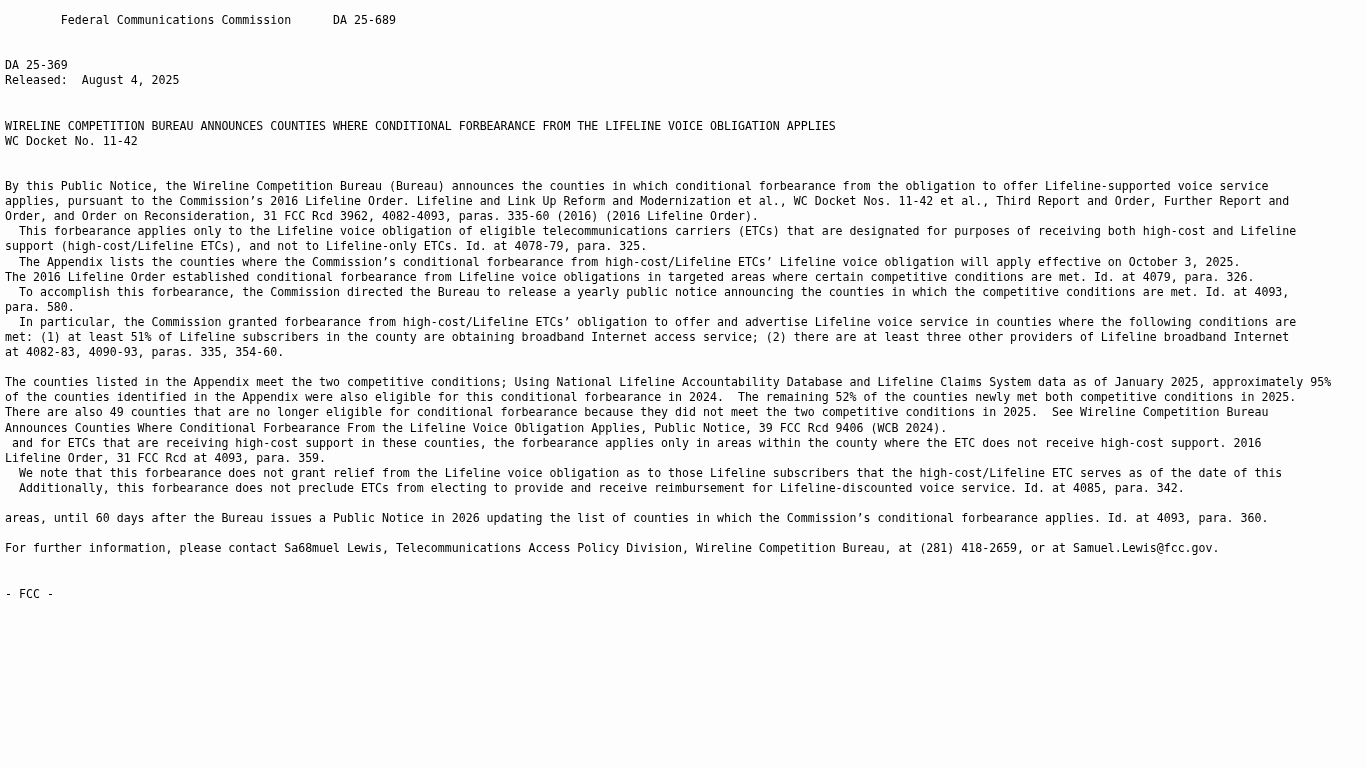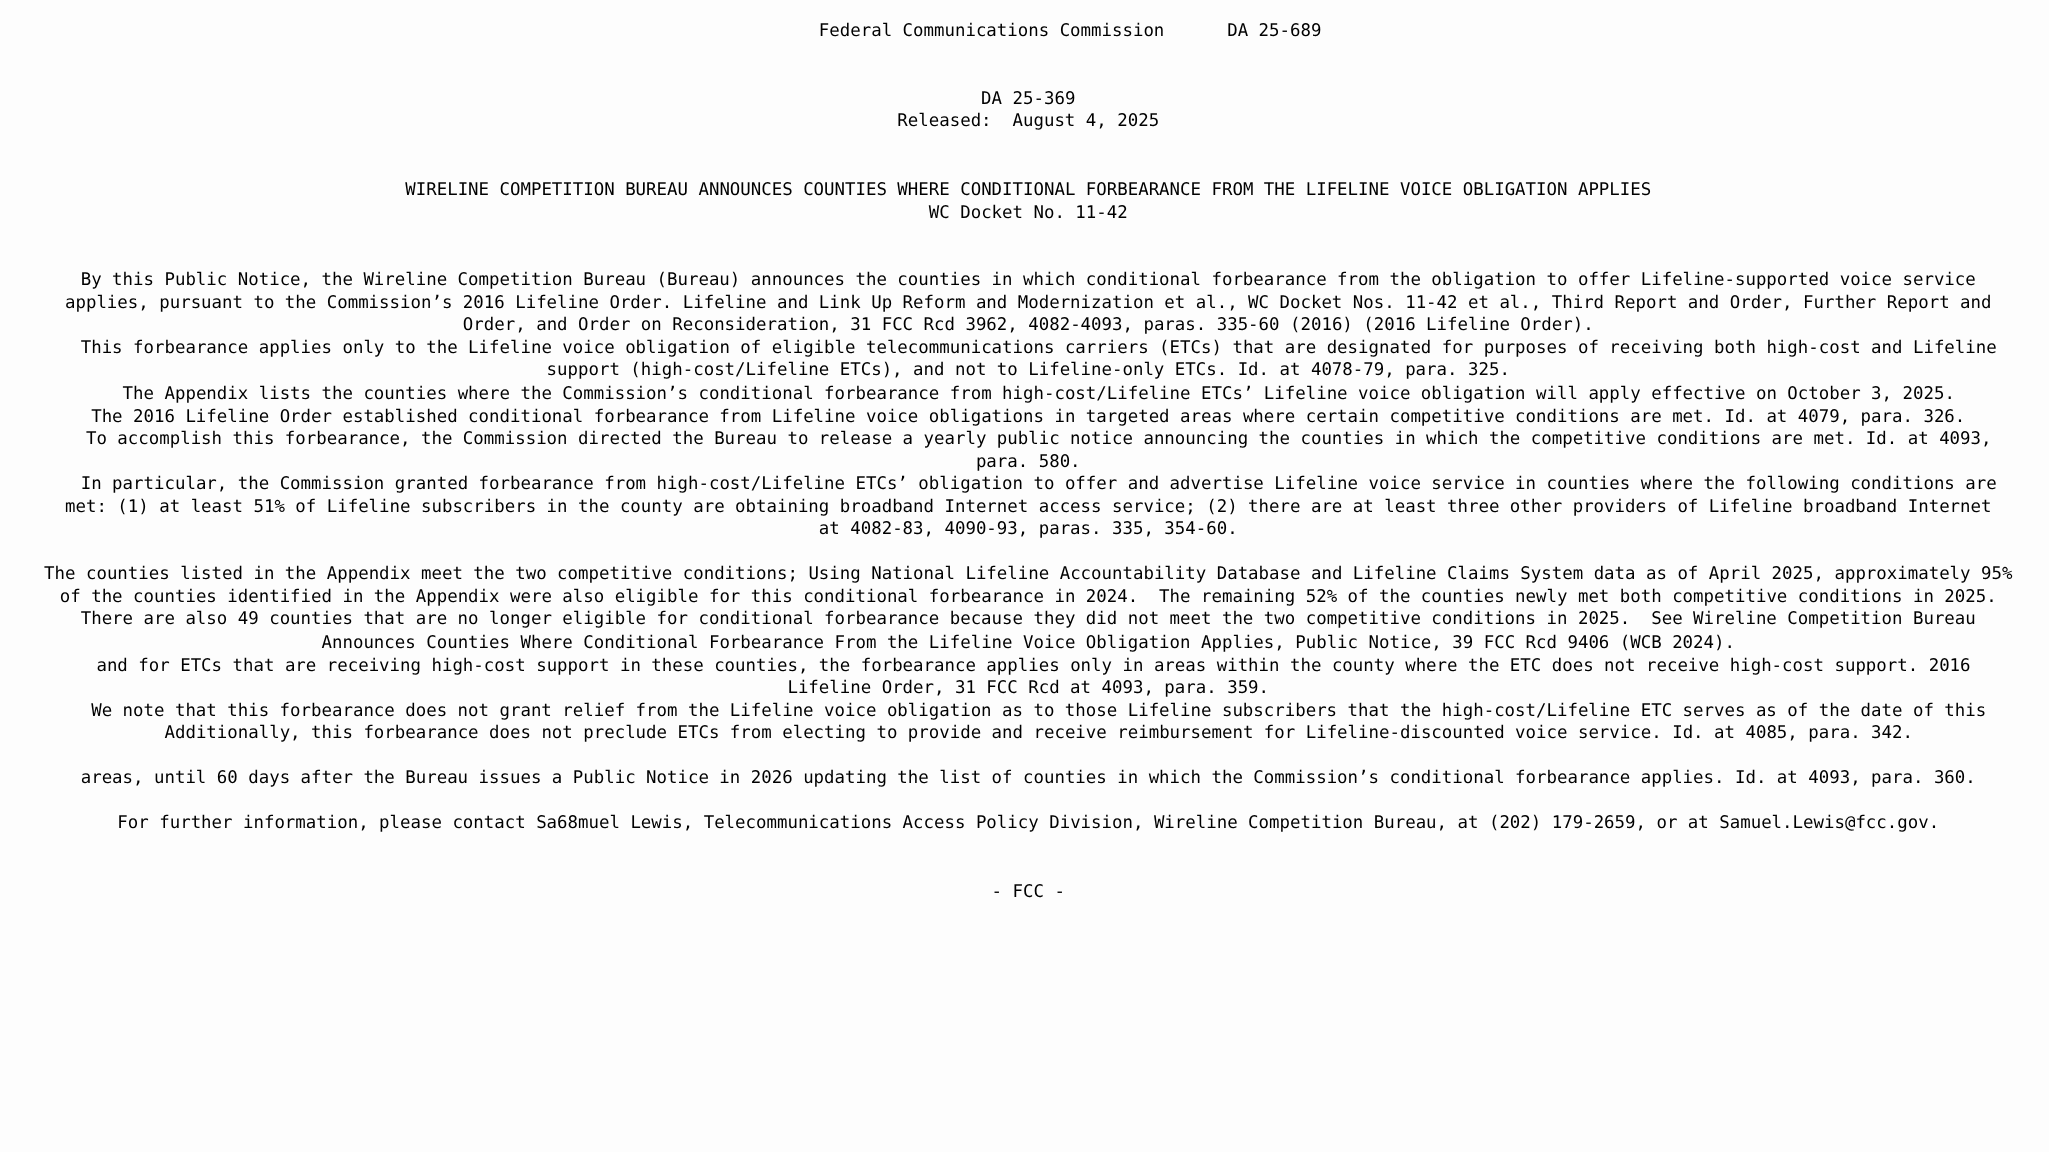--- a/index.html
+++ b/index.html
@@ -27,21 +27,21 @@
     margin: 0;
     padding: 0;
     height: 15.1px;
     letter-spacing: 0px;
   }
   .blank {
     white-space: pre;
     height: 15.1px;
   }
   .pad-top { height: 13px; }
-  .doc-pad-left { padding-left: 5px; text-align: center; }
+  .doc-pad-left { padding-left: 5px; }
 </style>
 </head>
 <body>
 
 <div id="doc">
 
   <div class="pad-top"></div>
 
   <div class="line doc-pad-left">        Federal Communications Commission      DA 25-689</div>
 
@@ -67,32 +67,32 @@
       <div class="line">  This forbearance applies only to the Lifeline voice obligation of eligible telecommunications carriers (ETCs) that are designated for purposes of receiving both high-cost and Lifeline</div>
       <div class="line">support (high-cost/Lifeline ETCs), and not to Lifeline-only ETCs. Id. at 4078-79, para. 325.</div>
       <div class="line">  The Appendix lists the counties where the Commission’s conditional forbearance from high-cost/Lifeline ETCs’ Lifeline voice obligation will apply effective on October 3, 2025.</div>
       <div class="line">The 2016 Lifeline Order established conditional forbearance from Lifeline voice obligations in targeted areas where certain competitive conditions are met. Id. at 4079, para. 326.</div>
       <div class="line">  To accomplish this forbearance, the Commission directed the Bureau to release a yearly public notice announcing the counties in which the competitive conditions are met. Id. at 4093,</div>
       <div class="line">para. 580.</div>
       <div class="line">  In particular, the Commission granted forbearance from high-cost/Lifeline ETCs’ obligation to offer and advertise Lifeline voice service in counties where the following conditions are</div>
       <div class="line">met: (1) at least 51% of Lifeline subscribers in the county are obtaining broadband Internet access service; (2) there are at least three other providers of Lifeline broadband Internet</div>
       <div class="line">at 4082-83, 4090-93, paras. 335, 354-60.</div>
       <div class="blank"></div>
-      <div class="line">The counties listed in the Appendix meet the two competitive conditions; Using National Lifeline Accountability Database and Lifeline Claims System data as of April 2025, approximately 95%</div>
+      <div class="line">The counties listed in the Appendix meet the two competitive conditions; Using National Lifeline Accountability Database and Lifeline Claims System data as of January 2025, approximately 95%</div>
       <div class="line">of the counties identified in the Appendix were also eligible for this conditional forbearance in 2024.  The remaining 52% of the counties newly met both competitive conditions in 2025.</div>
       <div class="line">There are also 49 counties that are no longer eligible for conditional forbearance because they did not meet the two competitive conditions in 2025.  See Wireline Competition Bureau</div>
       <div class="line">Announces Counties Where Conditional Forbearance From the Lifeline Voice Obligation Applies, Public Notice, 39 FCC Rcd 9406 (WCB 2024).</div>
       <div class="line"> and for ETCs that are receiving high-cost support in these counties, the forbearance applies only in areas within the county where the ETC does not receive high-cost support. 2016</div>
       <div class="line">Lifeline Order, 31 FCC Rcd at 4093, para. 359.</div>
       <div class="line">  We note that this forbearance does not grant relief from the Lifeline voice obligation as to those Lifeline subscribers that the high-cost/Lifeline ETC serves as of the date of this</div>
       <div class="line">  Additionally, this forbearance does not preclude ETCs from electing to provide and receive reimbursement for Lifeline-discounted voice service. Id. at 4085, para. 342.</div>
       <div class="blank"></div>
       <div class="line">areas, until 60 days after the Bureau issues a Public Notice in 2026 updating the list of counties in which the Commission’s conditional forbearance applies. Id. at 4093, para. 360.</div>
       <div class="blank"></div>
-      <div class="line">For further information, please contact Sa68muel Lewis, Telecommunications Access Policy Division, Wireline Competition Bureau, at (202) 179-2659, or at Samuel.Lewis@fcc.gov.</div>
+      <div class="line">For further information, please contact Sa68muel Lewis, Telecommunications Access Policy Division, Wireline Competition Bureau, at (281) 418-2659, or at Samuel.Lewis@fcc.gov.</div>
     </div>
 
   <div class="blank"></div>
   <div class="blank"></div>
 
   <div class="line doc-pad-left">- FCC -</div>
 
 </div>
 
 </body></html>

